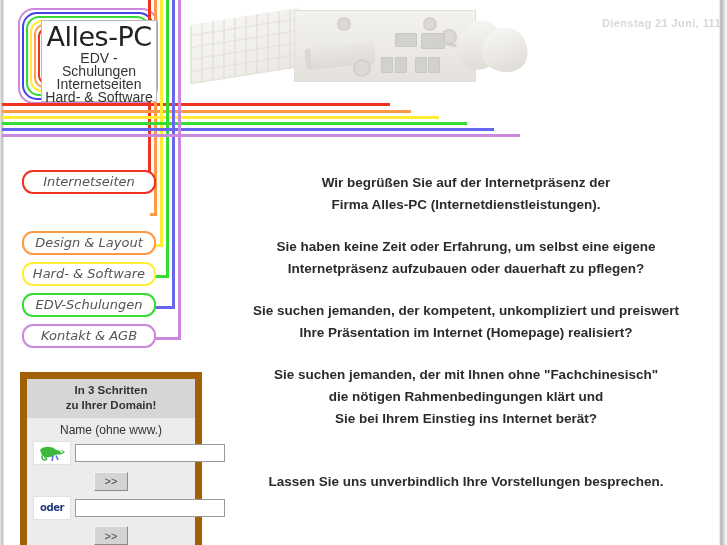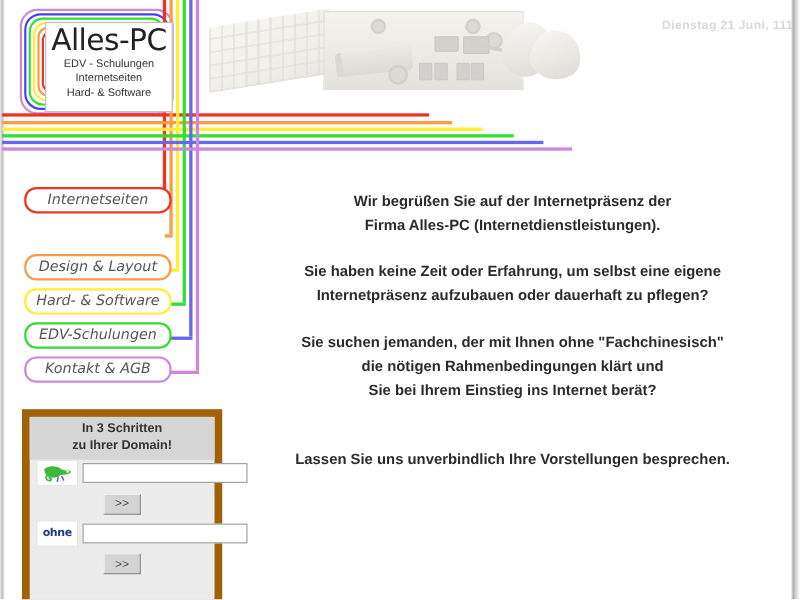--- a/index.html
+++ b/index.html
@@ -147,21 +147,21 @@
   }
   .logo-title {
     font-size: 27px;
     line-height: 30px;
     color: #222222;
     letter-spacing: -0.5px;
     margin-top: 1px;
     font-family: "DejaVu Sans", sans-serif;
   }
   .logo-sub {
-    font-size: 10px;
+    font-size: 14px;
     line-height: 13px;
     color: #333333;
     font-family: "Liberation Sans", sans-serif;
   }
 
   
   .hline { position: absolute; height: 3px; }
   .vline { position: absolute; width: 3px; }
 
   
@@ -337,47 +337,49 @@
       <div class="navbtn" style="border-color: rgb(255, 238, 51);"><span>Hard- &amp; Software</span></div>
       <div class="navbtn" style="border-color: rgb(51, 221, 51);"><span>EDV-Schulungen</span></div>
       <div class="navbtn" style="border-color: rgb(204, 136, 221);"><span>Kontakt &amp; AGB</span></div>
     </div>
 
   <div class="domain-panel">
     <div class="dp-head">
       <div>In 3 Schritten</div>
       <div>zu Ihrer Domain!</div>
     </div>
+    <div class="dp-label">Name (ohne www.)</div>
 
     <div class="dp-row">
       <div class="logo-chip">
         <svg width="30" height="17" viewBox="0 0 30 17">
           <path d="M3 5 C6 1, 14 1, 18 4 C21 6, 23 6, 25 5 L28 7 L25 9 C22 10, 20 9, 18 10 C14 13, 8 13, 5 10 Z" fill="#3cb93c"></path>
           <path d="M6 10 C4 12, 5 15, 8 15 C10 15, 10 13, 8.5 12.8 C7.6 12.7, 7.6 11.6, 8.6 11.4" fill="none" stroke="#3cb93c" stroke-width="1.6"></path>
           <path d="M16 11 L15 16 M19 10.5 L21 15" stroke="#5b6fd8" stroke-width="1.5" fill="none"></path>
           <circle cx="24.5" cy="6.6" r="1.2" fill="#ffffff"></circle>
         </svg>
       </div>
       <input class="dp-input" type="text" placeholder="" style="">
     </div>
     <div class="dp-btnrow">
       <button class="dp-btn">&gt;&gt;</button>
     </div>
 
     <div class="dp-row">
       <div class="logo-chip">
-        <span class="sedo-word">ohne</span>
+        <span class="sedo-word">oder</span>
       </div>
       <input class="dp-input" type="text" placeholder="" style="">
     </div>
     <div class="dp-btnrow">
       <button class="dp-btn">&gt;&gt;</button>
     </div>
   </div>
 
   <div class="content" id="content">
       <div class="para">Wir begrüßen Sie auf der Internetpräsenz der<br>Firma Alles-PC (Internetdienstleistungen).</div>
       <div class="para">Sie haben keine Zeit oder Erfahrung, um selbst eine eigene<br>Internetpräsenz aufzubauen oder dauerhaft zu pflegen?</div>
+      <div class="para">Sie suchen jemanden, der kompetent, unkompliziert und preiswert<br>Ihre Präsentation im Internet (Homepage) realisiert?</div>
       <div class="para">Sie suchen jemanden, der mit Ihnen ohne "Fachchinesisch"<br>die nötigen Rahmenbedingungen klärt und<br>Sie bei Ihrem Einstieg ins Internet berät?</div>
       <div class="para">Lassen Sie uns unverbindlich Ihre Vorstellungen besprechen.</div>
     </div>
 
 </div>
 
 </body></html>

